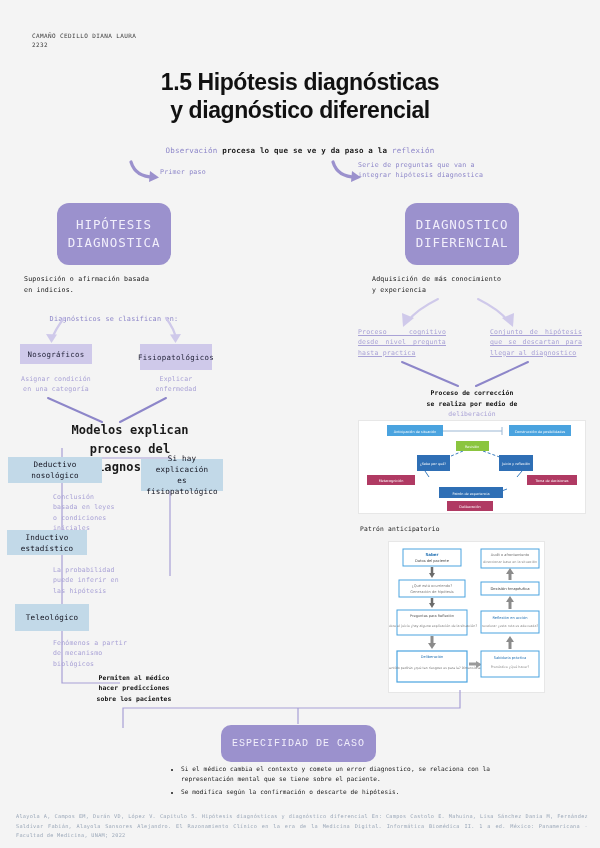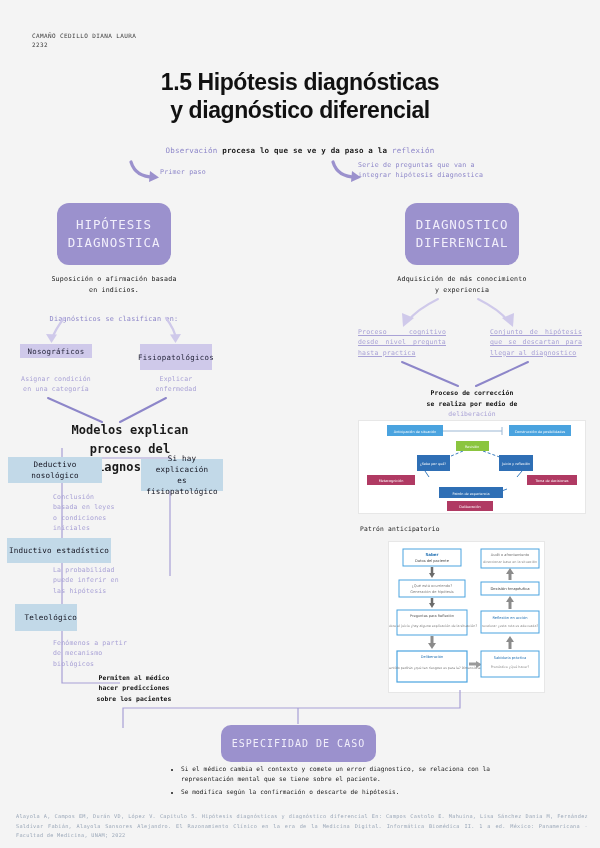--- a/index.html
+++ b/index.html
@@ -44,57 +44,57 @@
   .bigbox {
     background: #9b91cd; border-radius: 12px;
     color: #f1eefb; text-align: center;
     font-size: 12.5px; line-height: 1.45; letter-spacing: .9px;
     display: flex; align-items: center; justify-content: center;
   }
   #box-hipotesis { left: 57px; top: 203px; width: 114px; height: 62px; }
   #box-diferencial { left: 405px; top: 203px; width: 114px; height: 62px; }
 
   .caption {
-    font-size: 6.6px; color: #1a1a1a; text-align: center; line-height: 1.6; letter-spacing: .2px;
+    font-size: 6.6px; color: #1a1a1a; line-height: 1.6; letter-spacing: .2px;
   }
   #cap-hipotesis { left: 24px; top: 274px; width: 180px; }
   #cap-diferencial { left: 372px; top: 274px; width: 180px; }
 
   #lbl-clasifican {
     left: 24px; top: 303px; width: 180px; text-align: center;
     font-size: 6.8px; color: #8d86c9; letter-spacing: .2px; margin-top: 12px;
   }
 
   
   .subbox {
     background: #cfc9ea; text-align: center;
     font-size: 7.4px; color: #24243a; letter-spacing: .3px;
     display: flex; align-items: center; justify-content: center;
   }
-  #sb-nosograficos  { left: 20px; top: 344px; width: 72px; height: 14px; }
+  #sb-nosograficos  { left: 20px; top: 344px; width: 72px; height: 20px; }
   #sb-fisiopato     { left: 140px; top: 344px; width: 72px; height: 26px; }
 
   .sublabel { font-size: 6.5px; color: #a9a2d6; line-height: 1.6; text-align: center; letter-spacing: .2px; }
   #sl-nosograficos { left: 12px; top: 374px; width: 88px; }
   #sl-fisiopato    { left: 132px; top: 374px; width: 88px; }
 
   #lbl-modelos {
     left: 60px; top: 421px; width: 140px; text-align: center;
     font-size: 12px; color: #1a1a1a; line-height: 1.55; font-weight: bold; letter-spacing: .1px;
   }
 
   
   .bluebox {
     background: #c2d9e8; display: flex; align-items: center; justify-content: center;
     text-align: center; font-size: 7.6px; color: #13131f; line-height: 1.45; letter-spacing: .2px;
   }
   #bb-deductivo { left: 8px; top: 457px; width: 94px; height: 26px; }
   #bb-sihay     { left: 141px; top: 459px; width: 82px; height: 32px; }
-  #bb-inductivo { left: 7px; top: 530px; width: 104px; height: 25px; margin-top: 8px; }
-  #bb-teleo     { left: 15px; top: 604px; width: 62px; height: 27px; justify-content: flex-end; }
+  #bb-inductivo { left: 7px; top: 530px; width: 80px; height: 25px; }
+  #bb-teleo     { left: 15px; top: 604px; width: 74px; height: 27px; }
 
   .bluenote { font-size: 6.5px; color: #a9a2d6; line-height: 1.58; letter-spacing: .2px; }
   #bn-deductivo { left: 53px; top: 492px; width: 80px; }
   #bn-inductivo { left: 53px; top: 565px; width: 80px; }
   #bn-teleo     { left: 53px; top: 638px; width: 80px; }
 
   #lbl-permiten {
     left: 75px; top: 673px; width: 118px; text-align: center;
     font-size: 6.4px; color: #111; line-height: 1.6; font-weight: bold; letter-spacing: .1px;
   }
@@ -124,21 +124,21 @@
   #fig2 {
     left: 388px; top: 541px; width: 157px; height: 152px;
     background: #ffffff; border: 1px solid #e7e7e7;
   }
 
   
   #box-especifidad {
     left: 221px; top: 725px; width: 155px; height: 37px;
     background: #9b91cd; border-radius: 10px;
     display: flex; align-items: center; justify-content: center;
-    color: #f1eefb; font-size: 10px; letter-spacing: 1px;
+    color: #f1eefb; font-size: 10px; letter-spacing: 1px; font-family: Liberation Mono, monospace;
   }
   #bullets {
     left: 172px; top: 764px; width: 330px;
     font-size: 6.1px; color: #1a1a1a; line-height: 1.6; letter-spacing: .1px;
   }
   #bullets li { margin-bottom: 3px; }
   #bullets ul { padding-left: 9px; }
   #bullets li::marker { font-size: 5px; }
 
   #footer {

